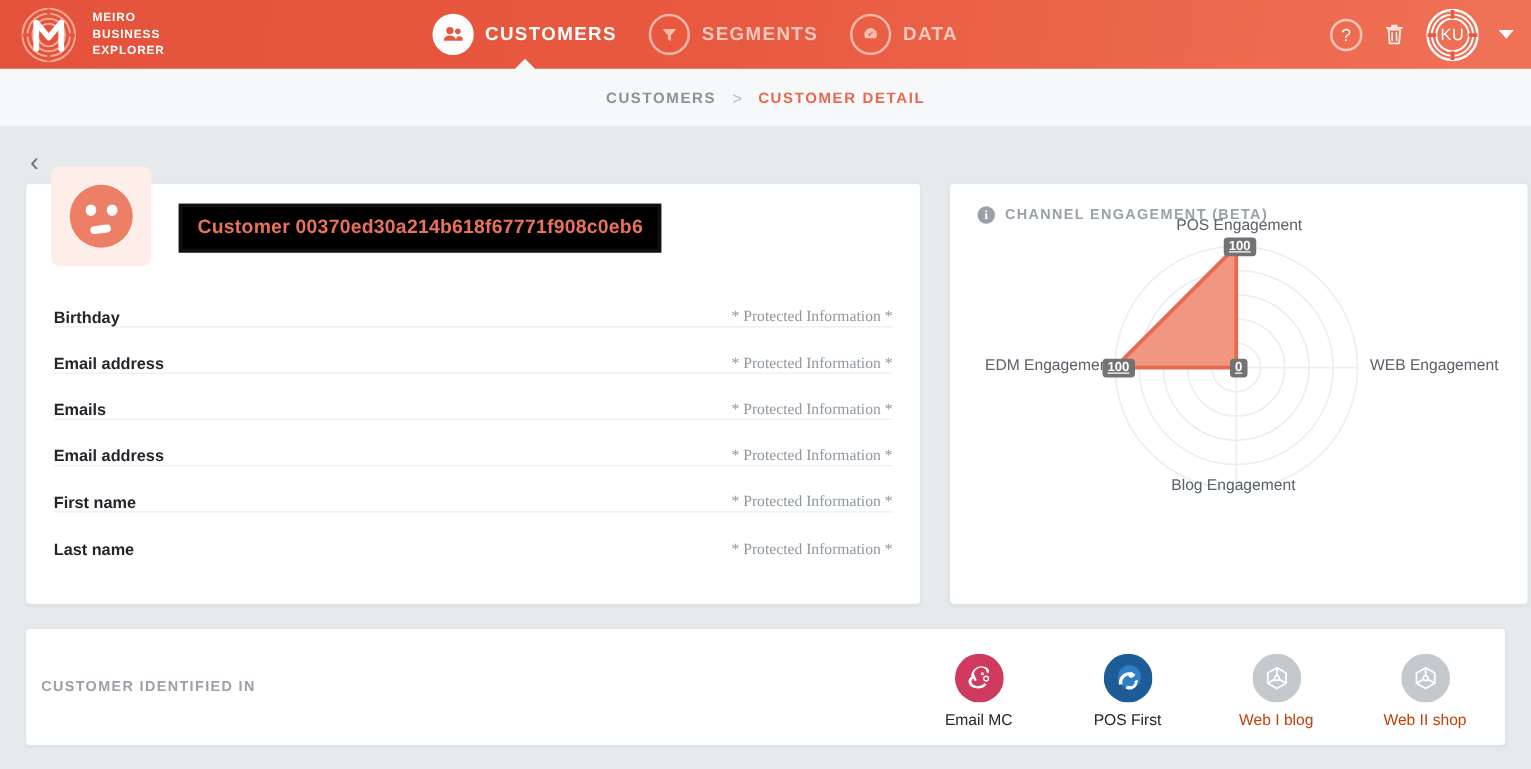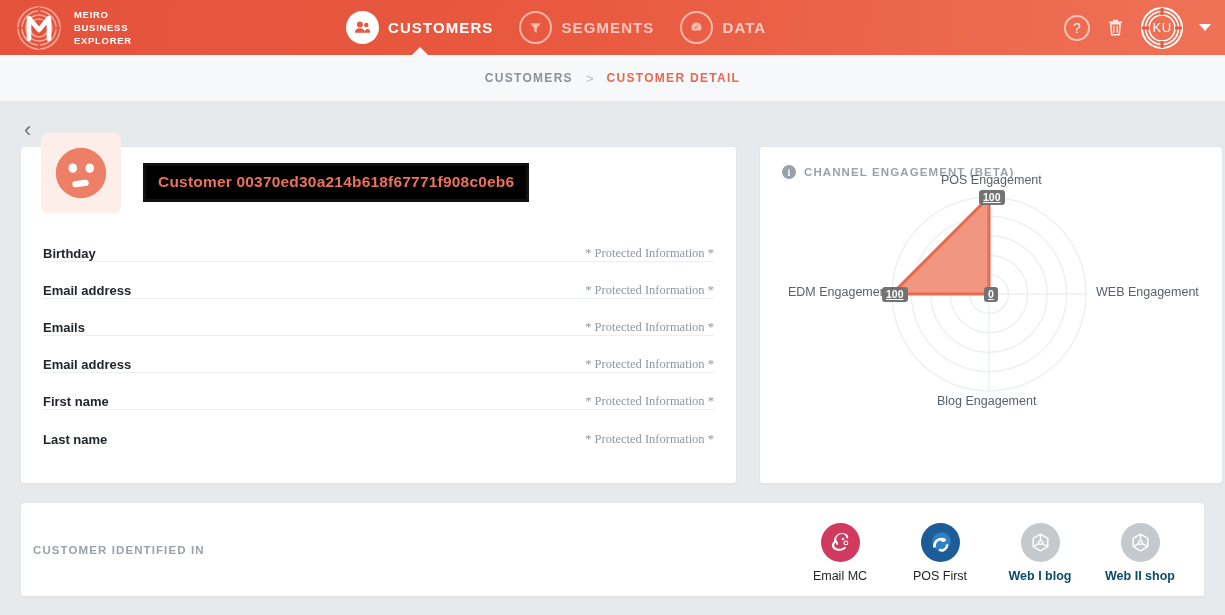--- a/index.html
+++ b/index.html
@@ -231,39 +231,39 @@
     height: 95px;
     position: relative;
     display: flex;
     align-items: center;
   }
   .bottom-title { padding-left: 12px; }
   .sources {
     margin-left: auto;
     display: flex;
     align-items: flex-start;
-    gap: 22px;
+    gap: 41px;
     padding-right: 25px;
     margin-top: 6px;
   }
   .source {
     width: 78px;
     display: flex;
     flex-direction: column;
     align-items: center;
     gap: 7px;
     cursor: pointer;
   }
   .source-icon { width: 39px; height: 39px; border-radius: 50%; flex: none; }
   .source-label {
     font-size: 12.5px;
     color: #22262a;
     white-space: nowrap;
   }
-  .source.inactive .source-label { color: #0c4a6e; font-weight: bold; }
+  .source.inactive .source-label { color: #c2410c; }
 </style>
 </head>
 <body>
 
 <div class="header">
 
   <div class="brand">
     <span class="brand-logo">
       <svg viewBox="0 0 46 46" width="46" height="46">
         <circle cx="23" cy="23" r="21" fill="none" stroke="#f3a995" stroke-width="1.6"></circle>
@@ -414,21 +414,21 @@
             <circle cx="229" cy="115" r="38.8" fill="none" stroke="#eceff1" stroke-width="1.4"></circle>
             <circle cx="229" cy="115" r="19.4" fill="none" stroke="#eceff1" stroke-width="1.4"></circle>
             <line x1="229" y1="18" x2="229" y2="212" stroke="#eceff1" stroke-width="1.4"></line>
             <line x1="132" y1="115" x2="326" y2="115" stroke="#eceff1" stroke-width="1.4"></line>
           </g>
           <polygon points="229,18 229,115 229,115 132,115" fill="#f0907a" fill-opacity="0.95" stroke="#e8694f" stroke-width="3" stroke-linejoin="round"></polygon>
         </svg>
 
         <span class="axis-label" style="left:181px; top:-6px;">POS Engagement</span>
         <span class="axis-label" style="left:336px; top:106px;">WEB Engagement</span>
-        <span class="axis-label" style="left:177px; top:215px;">Blog Engagement</span>
+        <span class="axis-label" style="left:177px; top:202px;">Blog Engagement</span>
         <span class="axis-label" style="left:28px; top:106px;">EDM Engagement</span>
 
         <span class="val-badge" style="left:219px; top:11px;">100</span>
         <span class="val-badge" style="left:224px; top:108px;">0</span>
         <span class="val-badge" style="left:122px; top:108px;">100</span>
       </div>
     </div>
   </div>
 
   <div class="card card-bottom">

